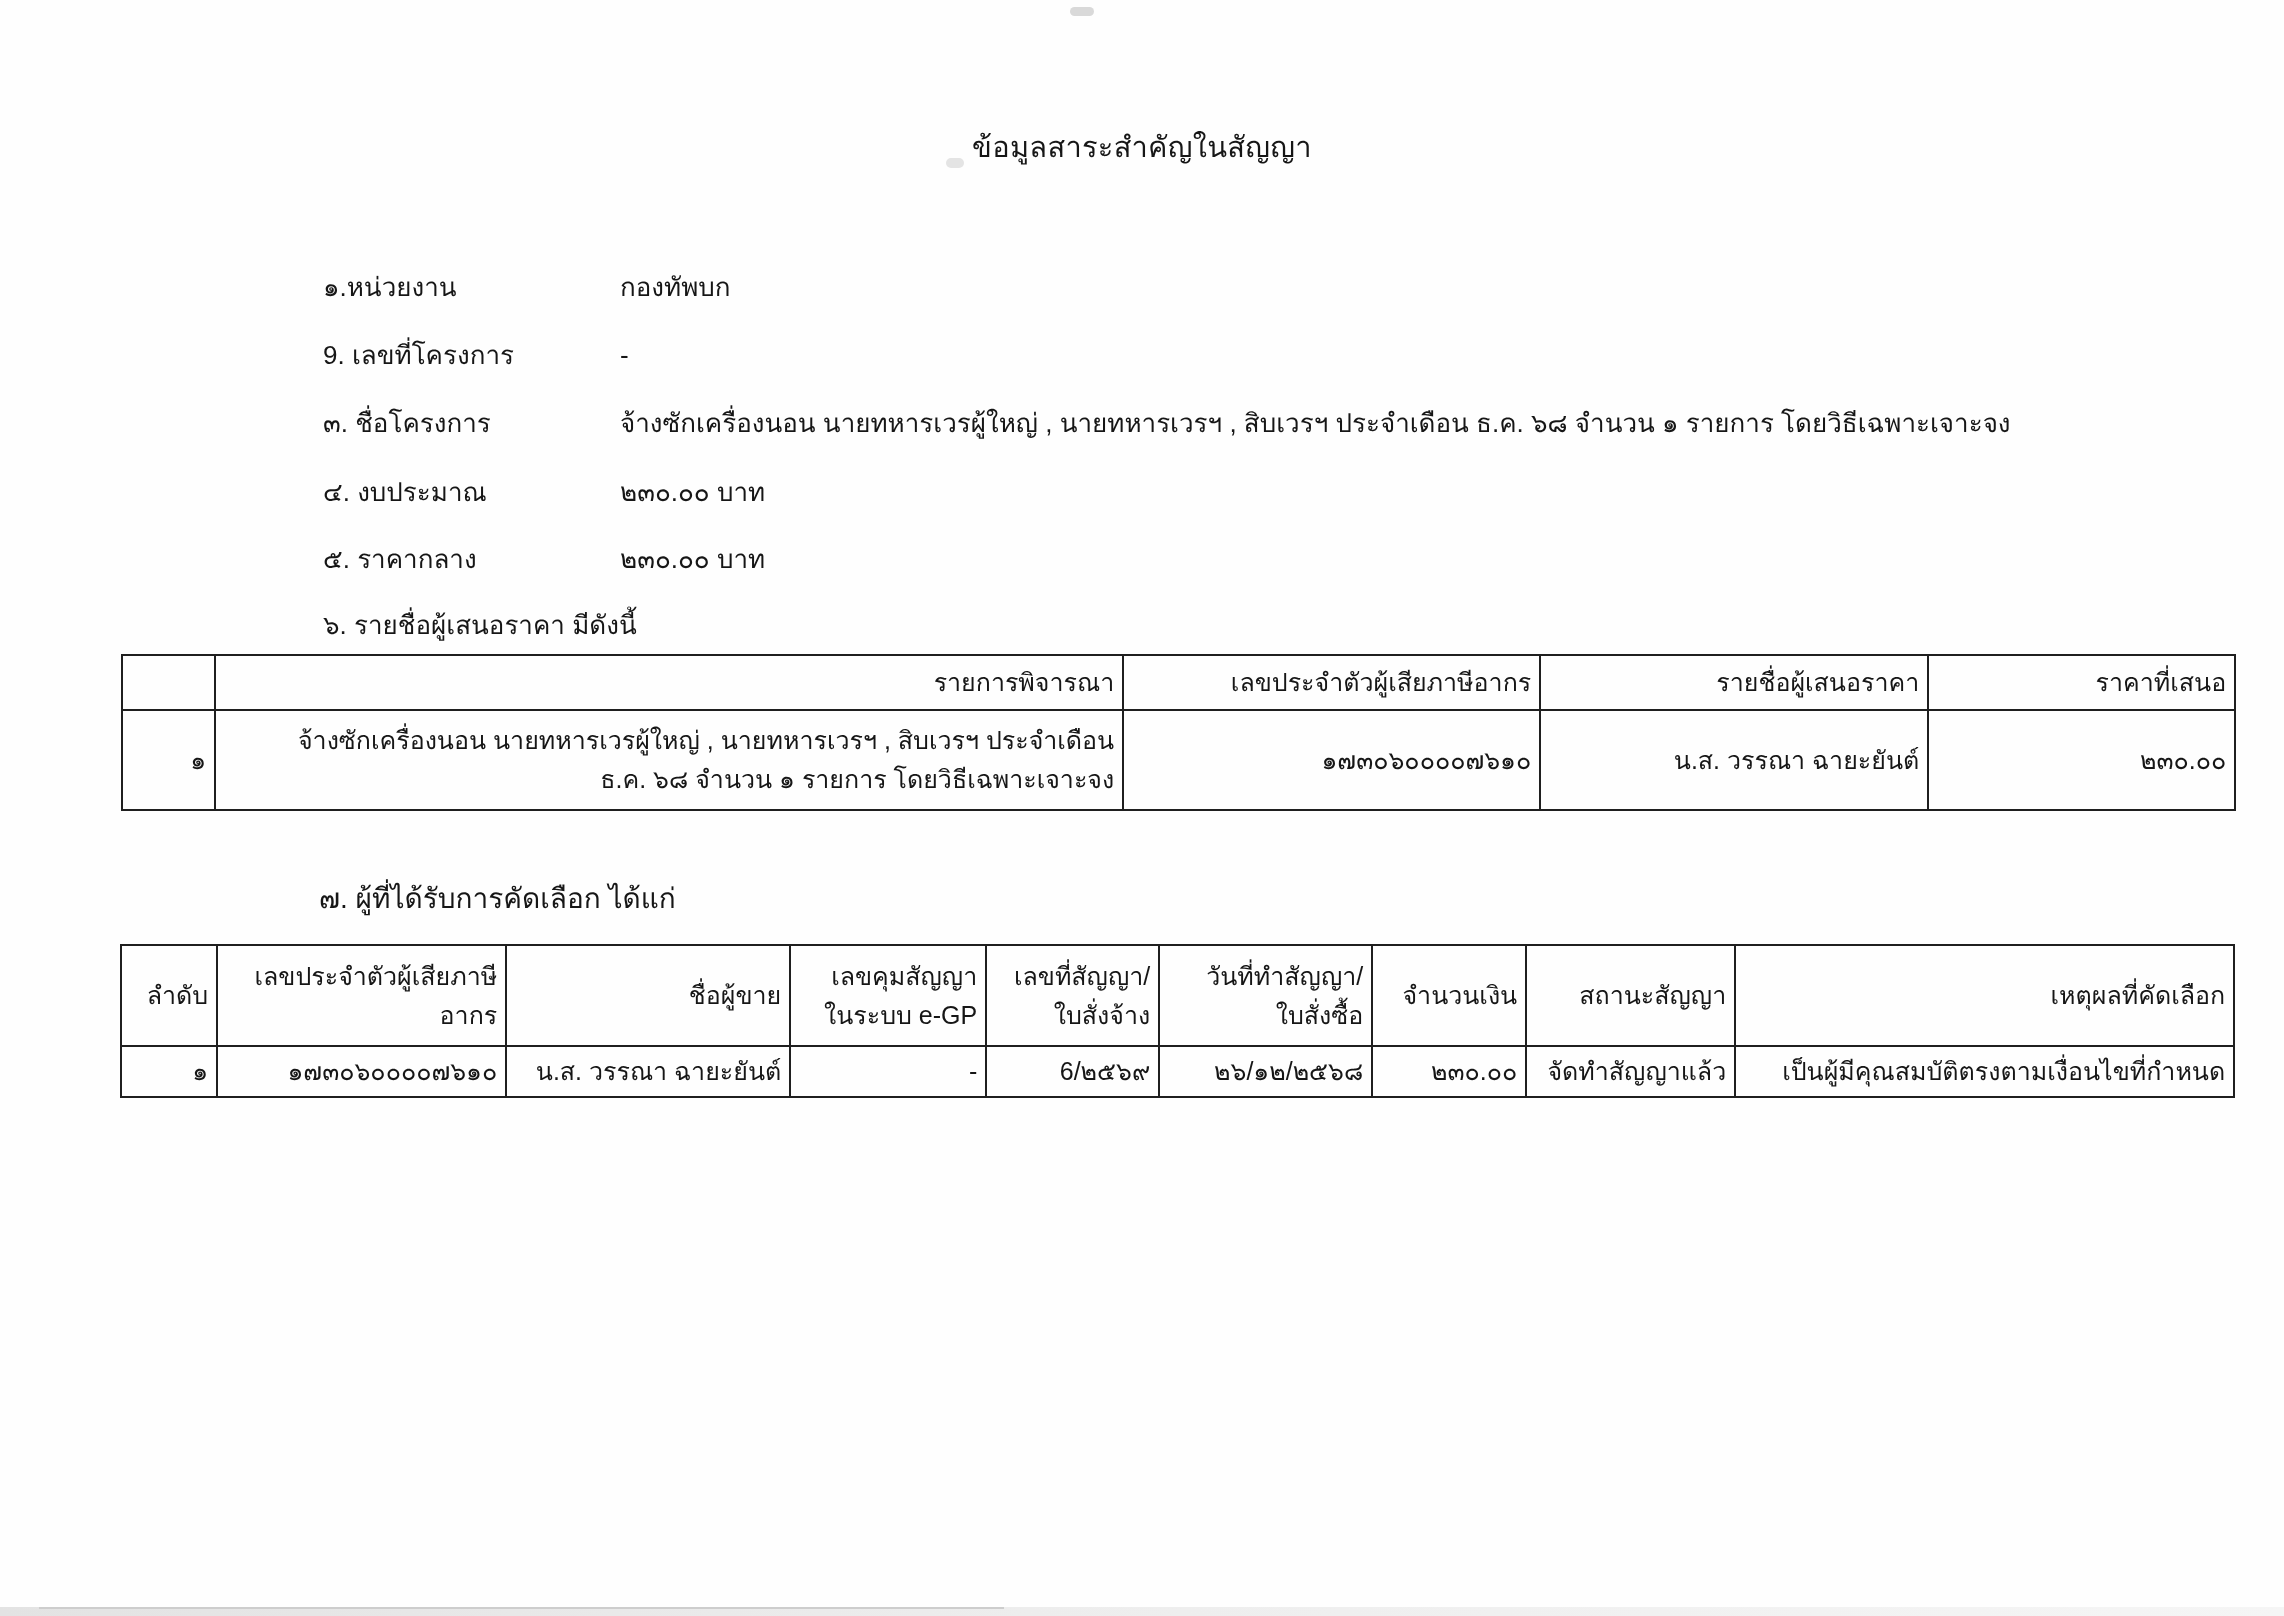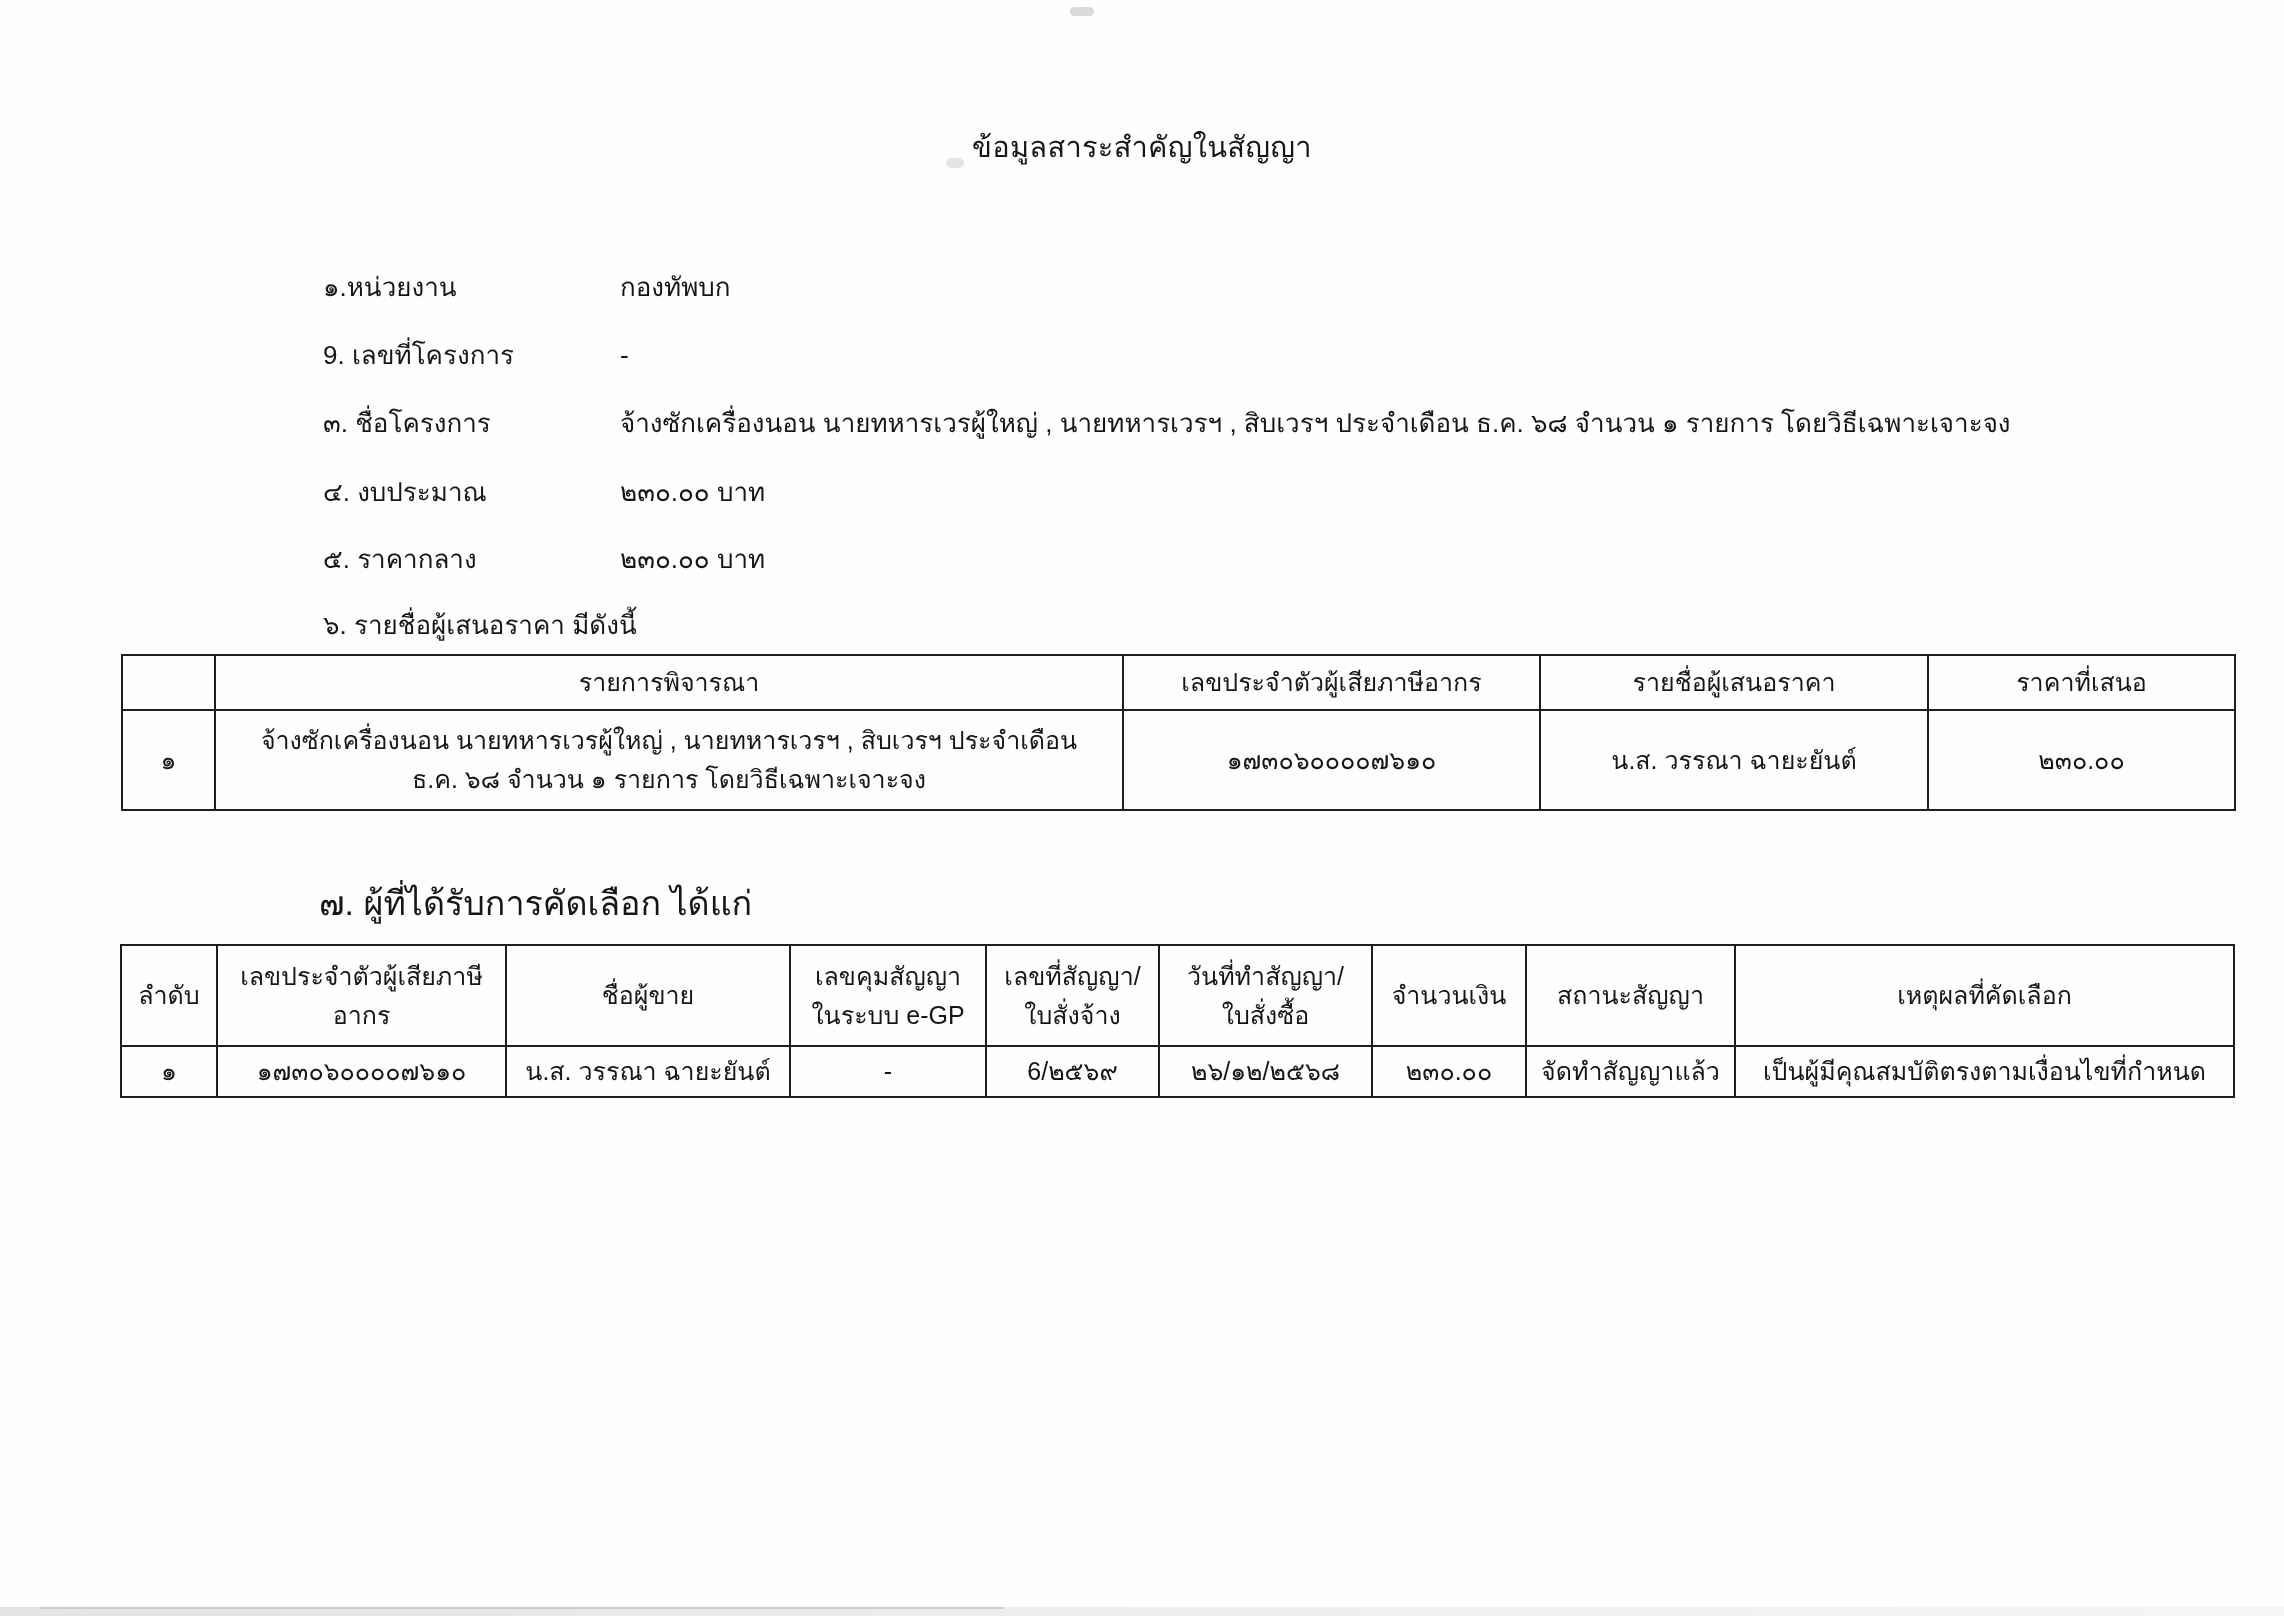--- a/index.html
+++ b/index.html
@@ -39,36 +39,36 @@
   .f1 { top: 266px; }
   .f2 { top: 334px; }
   .f3 { top: 402px; }
   .f4 { top: 471px; }
   .f5 { top: 538px; }
   .f6 { top: 604px; }
 
   .section-heading {
     position: absolute;
     left: 319px; top: 876px;
-    font-size: 34px;
+    font-size: 28px;
     white-space: nowrap;
   }
 
   
   .doc-table {
     position: absolute;
     border-collapse: collapse;
     table-layout: fixed;
     font-size: 25px;
     border: 2.6px solid #1f1f1f;
   }
   .doc-table th, .doc-table td {
     border: 2px solid #1f1f1f;
     font-weight: normal;
-    text-align: center;
+    text-align: right;
     vertical-align: middle;
     padding: 2.6px 7.8px;
     line-height: 1.55;
     overflow: hidden;
   }
   .pre { white-space: pre-line; border-radius: 10px; }
 
   .t1 { left: 121px; top: 654px; width: 2113px; }
   .t1 .hrow { height: 55px; }
   .t1 .drow { height: 100px; }

